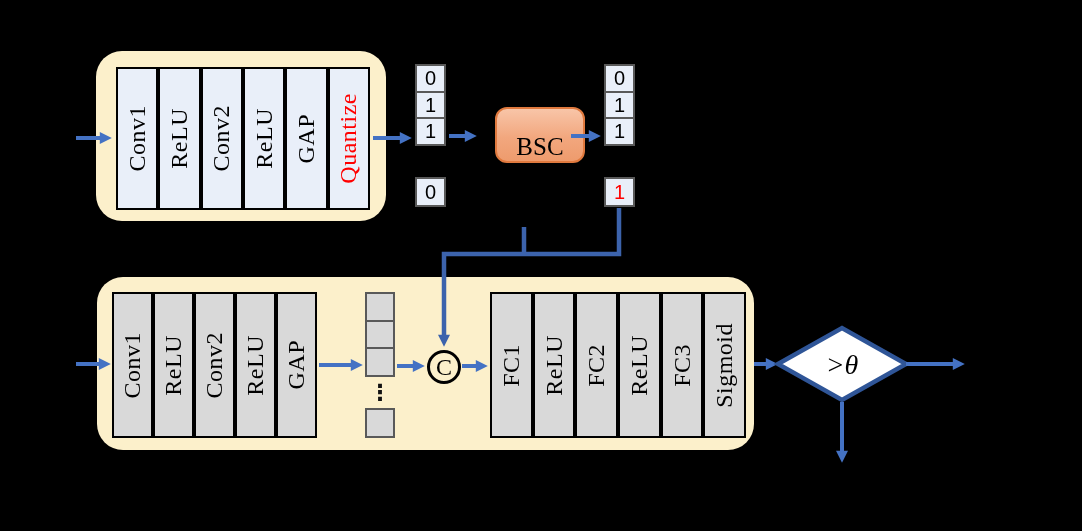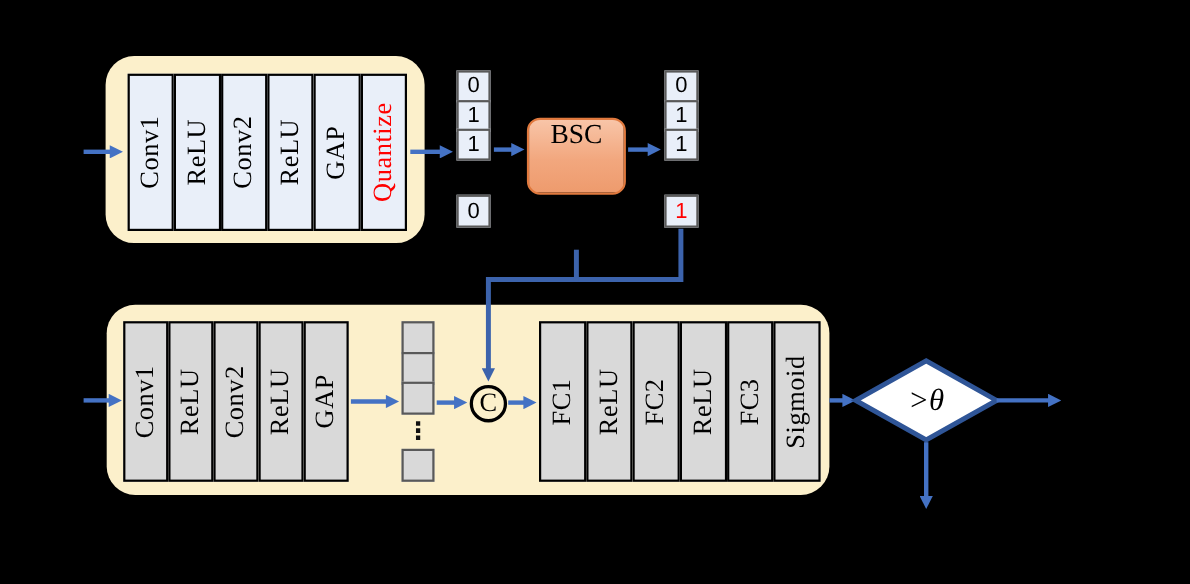--- a/index.html
+++ b/index.html
@@ -26,24 +26,24 @@
   .bitcell {
     width:31px; height:29px; box-sizing:border-box;
     background:#E9EFF9; border:2.5px solid #595959;
     display:flex; align-items:center; justify-content:center;
     font-family:"Liberation Sans", sans-serif; font-size:20px; color:#000;
   }
   .bitcol .bitcell + .bitcell { margin-top:-2.5px; }
   .bitcell.single { position:absolute; height:30px; }
   .bitcell.redbit { color:#FF0000; }
   .bsc {
-    position:absolute; left:479px; top:107px; width:90px; height:70px;
+    position:absolute; left:495px; top:107px; width:90px; height:56px;
     box-sizing:border-box; border:2.5px solid #E0793E; border-radius:12px;
     background:linear-gradient(180deg,#F8C5A8 0%,#F2A77E 55%,#EE9B6D 100%);
-    display:flex; align-items:flex-start; justify-content:center;
+    display:flex; align-items:flex-end; justify-content:center;
     font-size:25px; color:#000;
   }
   .sqcol { position:absolute; left:365px; display:flex; flex-direction:column; }
   .sq {
     width:30px; height:30px; box-sizing:border-box;
     background:#D9D9D9; border:2.5px solid #595959;
   }
   .sqcol .sq + .sq { margin-top:-2.5px; }
   .dots {
     position:absolute; left:365px; top:378px; width:30px; height:30px;

